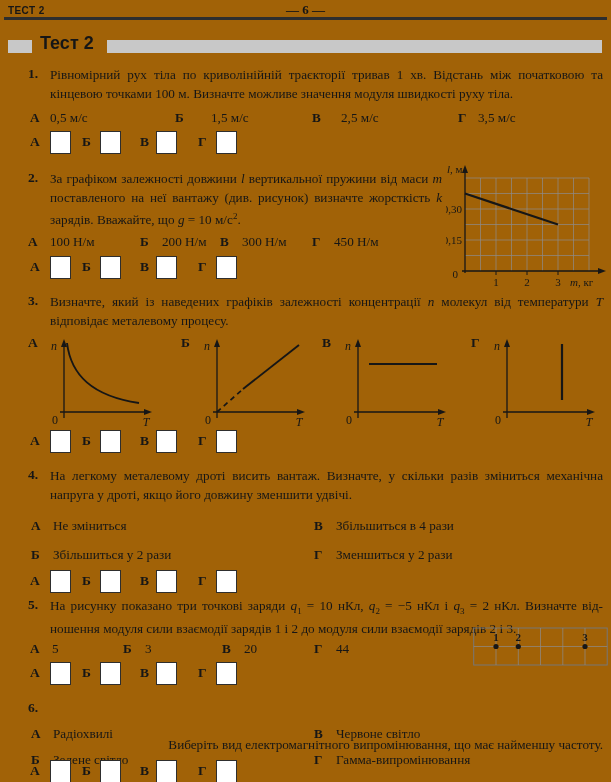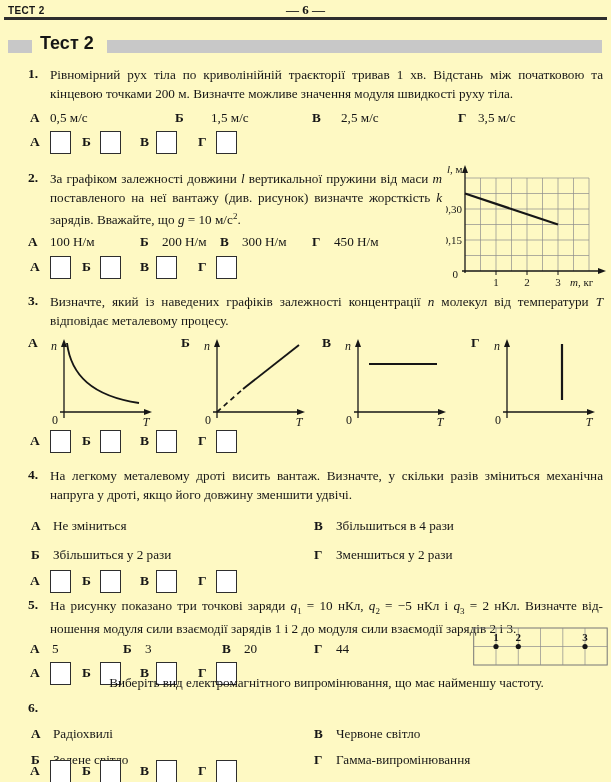--- a/index.html
+++ b/index.html
@@ -1,16 +1,16 @@
 <!DOCTYPE html>
 <html><head>
 <meta charset="utf-8">
 <style>
   html,body{margin:0;padding:0;background:#ffffff;}
-  .page{position:relative;width:611px;height:782px;background:#fef9c3;overflow:hidden;
+  .page{position:relative;width:611px;height:782px;background:#a16207;overflow:hidden;
         font-family:"Liberation Serif",serif;color:#161616;}
   .abs{position:absolute;}
   .sans{font-family:"Liberation Sans",sans-serif;}
   .runhead-label{left:8px;top:5px;font-size:10px;font-weight:bold;letter-spacing:.4px;}
   .runhead-page{left:0;right:0;top:2px;text-align:center;font-size:13px;font-weight:bold;}
   .runhead-rule{left:4px;top:17px;width:603px;height:3px;background:#2e2e2e;}
   .sec-marker{left:8px;top:40px;width:24px;height:13px;background:#c8c8c8;}
   .sec-title{left:40px;top:33px;font-size:18px;font-weight:bold;}
   .sec-bar{left:107px;top:40px;width:495px;height:13px;background:#c8c8c8;}
   .qnum{font-weight:bold;font-size:13.5px;}
@@ -39,21 +39,21 @@
   <div class="abs sans runhead-label">ТЕСТ 2</div>
   <div class="abs runhead-page">— 6 —</div>
   <div class="abs runhead-rule"></div>
 
   <div class="abs sec-marker"></div>
   <div class="abs sans sec-title">Тест 2</div>
   <div class="abs sec-bar"></div>
 
   <div>
     <span class="abs qnum" style="left:28px;top:66px;">1.</span>
-    <div class="abs qtext" style="left:50px;top:66px;width:553px;">Рівномірний рух тіла по криволінійній траєкторії тривав 1 хв. Відстань між початковою та кінцевою точками 200 м. Визначте можливе значення модуля швидкості руху тіла.</div>
+    <div class="abs qtext" style="left:50px;top:66px;width:553px;">Рівномірний рух тіла по криволінійній траєкторії тривав 1 хв. Відстань між початковою та кінцевою точками 100 м. Визначте можливе значення модуля швидкості руху тіла.</div>
     <div class="abs" style="left:0;top:110px;width:611px;height:20px;">
       <span class="abs optletter" style="left:30px;">А</span>
       <span class="abs optval" style="left:50px;">0,5 м/с</span>
       <span class="abs optletter" style="left:175px;">Б</span>
       <span class="abs optval" style="left:195px;margin-left:16px;">1,5 м/с</span>
       <span class="abs optletter" style="left:312px;">В</span>
       <span class="abs optval" style="left:341px;">2,5 м/с</span>
       <span class="abs optletter" style="left:458px;">Г</span>
       <span class="abs optval" style="left:478px;">3,5 м/с</span>
     </div>
@@ -278,21 +278,21 @@
         <span class="box b1"></span>
       <span class="ansletter l2">В</span>
         <span class="box b2"></span>
       <span class="ansletter l3">Г</span>
         <span class="box b3"></span>
     </div>
   </div>
 
   <div>
     <span class="abs qnum" style="left:28px;top:700px;">6.</span>
-    <div class="abs qtext" style="left:50px;top:674px;width:553px;text-align:center;">Виберіть вид електромагнітного випромінювання, що має найменшу частоту.</div>
+    <div class="abs qtext" style="left:50px;top:736px;width:553px;text-align:right;">Виберіть вид електромагнітного випромінювання, що має найменшу частоту.</div>
     <div class="abs" style="left:0;top:726px;width:611px;height:20px;">
       <span class="abs optletter" style="left:31px;">А</span>
       <span class="abs optval" style="left:53px;">Радіохвилі</span>
       <span class="abs optletter" style="left:314px;">В</span>
       <span class="abs optval" style="left:336px;">Червоне світло</span>
     </div>
     <div class="abs" style="left:0;top:752px;width:611px;height:20px;">
       <span class="abs optletter" style="left:31px;">Б</span>
       <span class="abs optval" style="left:53px;">Зелене світло</span>
       <span class="abs optletter" style="left:314px;">Г</span>

